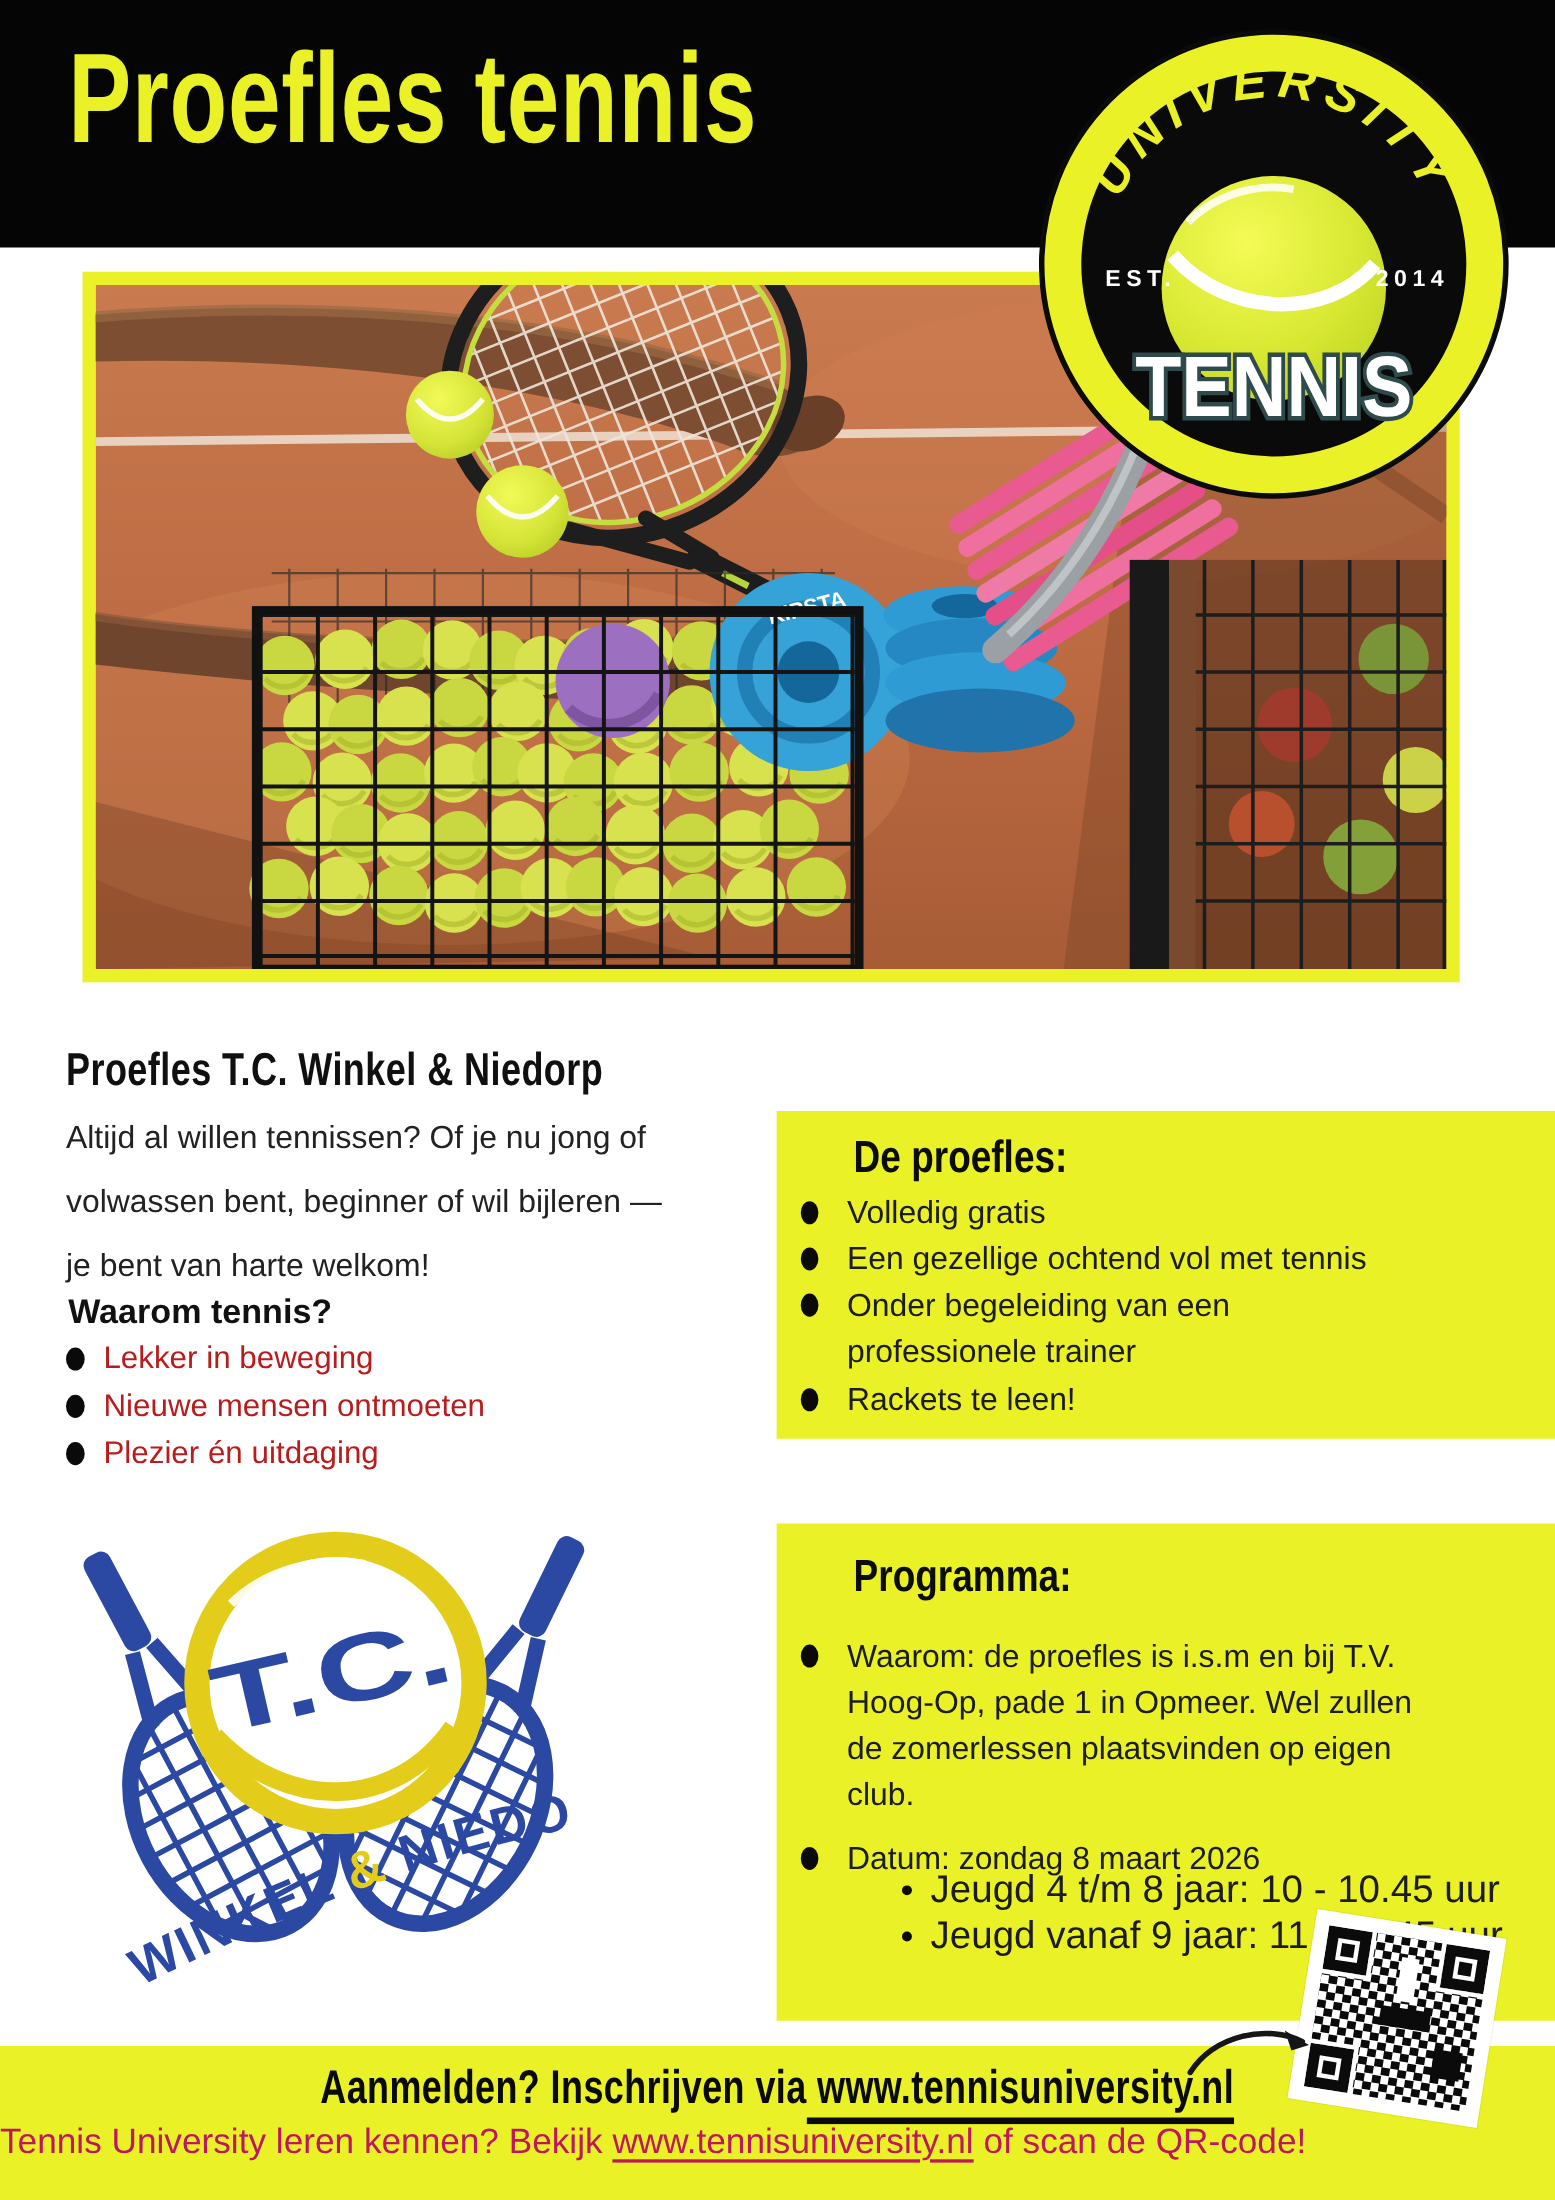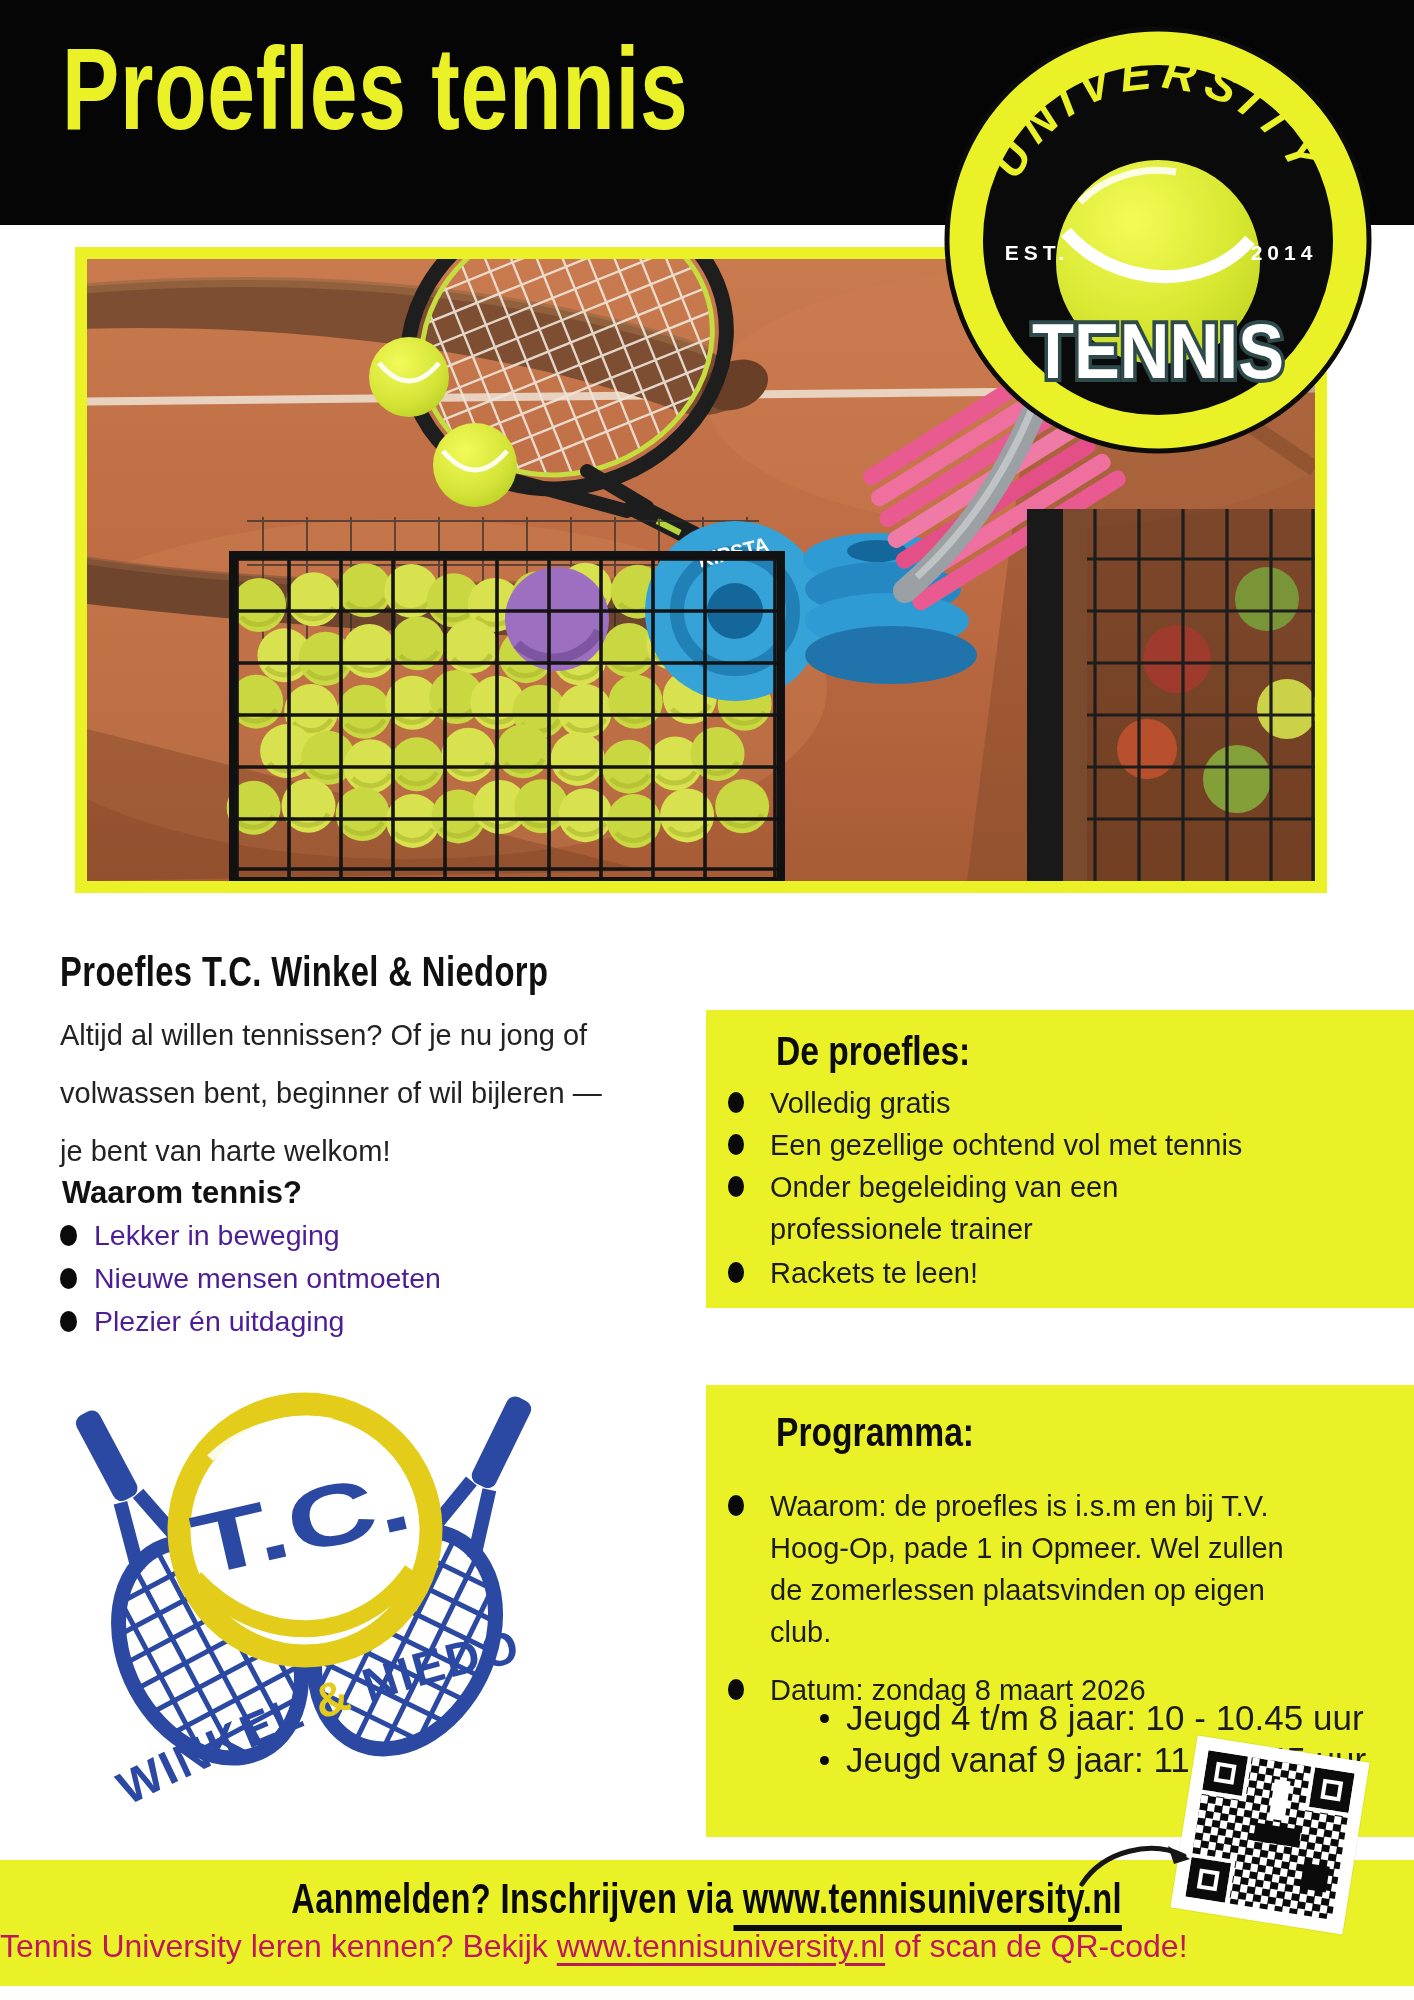--- a/index.html
+++ b/index.html
@@ -17,21 +17,21 @@
   .photo-frame svg{position:absolute;left:12px;top:12px;}
   
   .intro-heading{position:absolute;left:60px;top:948px;font-size:42px;font-weight:900;color:#101010;
                  transform:scaleX(.78);transform-origin:0 50%;white-space:nowrap;letter-spacing:.5px;}
   .intro-body{position:absolute;left:60px;top:1006px;}
   .p-line{height:58px;line-height:58px;font-size:29px;color:#222;white-space:nowrap;}
   .why-heading{position:absolute;left:62px;top:1175px;font-size:31px;font-weight:800;color:#111;}
   .why-list{position:absolute;left:60px;top:1214px;}
   .why-row{display:flex;align-items:center;height:43px;}
   .dot{width:17px;height:21px;border-radius:50%;background:#0a0a0a;margin-right:17px;flex:0 0 auto;}
-  .why-row .txt{font-size:28.5px;color:#4c1d95;white-space:nowrap;}
+  .why-row .txt{font-size:28.5px;color:#b91c1c;white-space:nowrap;}
   
   .ybox{position:absolute;left:706px;width:708px;background:#eaf227;}
   .offer-box{top:1010px;height:298px;}
   .program-box{top:1385px;height:452px;}
   .ybox-heading{position:absolute;left:70px;font-size:41px;font-weight:900;color:#0c0c0c;
                 transform:scaleX(.82);transform-origin:0 50%;white-space:nowrap;}
   .offer-box .ybox-heading{top:18px;}
   .program-box .ybox-heading{top:24px;}
   .yrow{position:absolute;display:flex;}
   .ydot{width:16px;height:21px;border-radius:50%;background:#0a0a0a;margin:10px 26px 0 0;flex:0 0 auto;}
@@ -48,21 +48,21 @@
       background:repeating-conic-gradient(#0b0b0b 0% 25%, #ffffff 25% 50%);background-size:15px 15px;}
   .qr .patch1{position:absolute;left:58px;top:64px;width:46px;height:18px;background:#0b0b0b;}
   .qr .patch2{position:absolute;left:70px;top:18px;width:16px;height:40px;background:#fff;}
   .qr .patch3{position:absolute;left:112px;top:96px;width:26px;height:26px;background:#0b0b0b;}
   .finder{position:absolute;width:40px;height:40px;border:10px solid #0b0b0b;background:#fff;
           box-sizing:border-box;outline:4px solid #fff;}
   .finder::after{content:"";position:absolute;left:4px;top:4px;width:12px;height:12px;background:#0b0b0b;}
   .f-tl{left:0;top:0;} .f-tr{right:0;top:0;} .f-bl{left:0;bottom:0;}
   .arrow{position:absolute;left:1076px;top:1834px;z-index:45;}
   
-  .footer-band{position:absolute;left:0;top:1860px;width:1414px;height:126px;background:#eaf227;z-index:20;}
+  .footer-band{position:absolute;left:0;top:1860px;width:1414px;height:140px;background:#eaf227;z-index:20;}
   .f-line1{position:absolute;left:0;top:14px;width:1414px;text-align:center;white-space:nowrap;}
   .f-line1 .inner{display:inline-block;transform:scaleX(.76);transform-origin:50% 50%;
                   font-size:43px;font-weight:900;color:#0a0a0a;letter-spacing:.5px;}
   .f-link1{border-bottom:6px solid #0a0a0a;padding-bottom:3px;}
   .f-line2{position:absolute;left:0;top:68px;width:1414px;text-align:left;font-size:32px;color:#be185d;white-space:nowrap;}
   .f-link2{text-decoration:underline;text-decoration-thickness:3px;text-underline-offset:6px;}
 </style>
 </head>
 <body>
 

